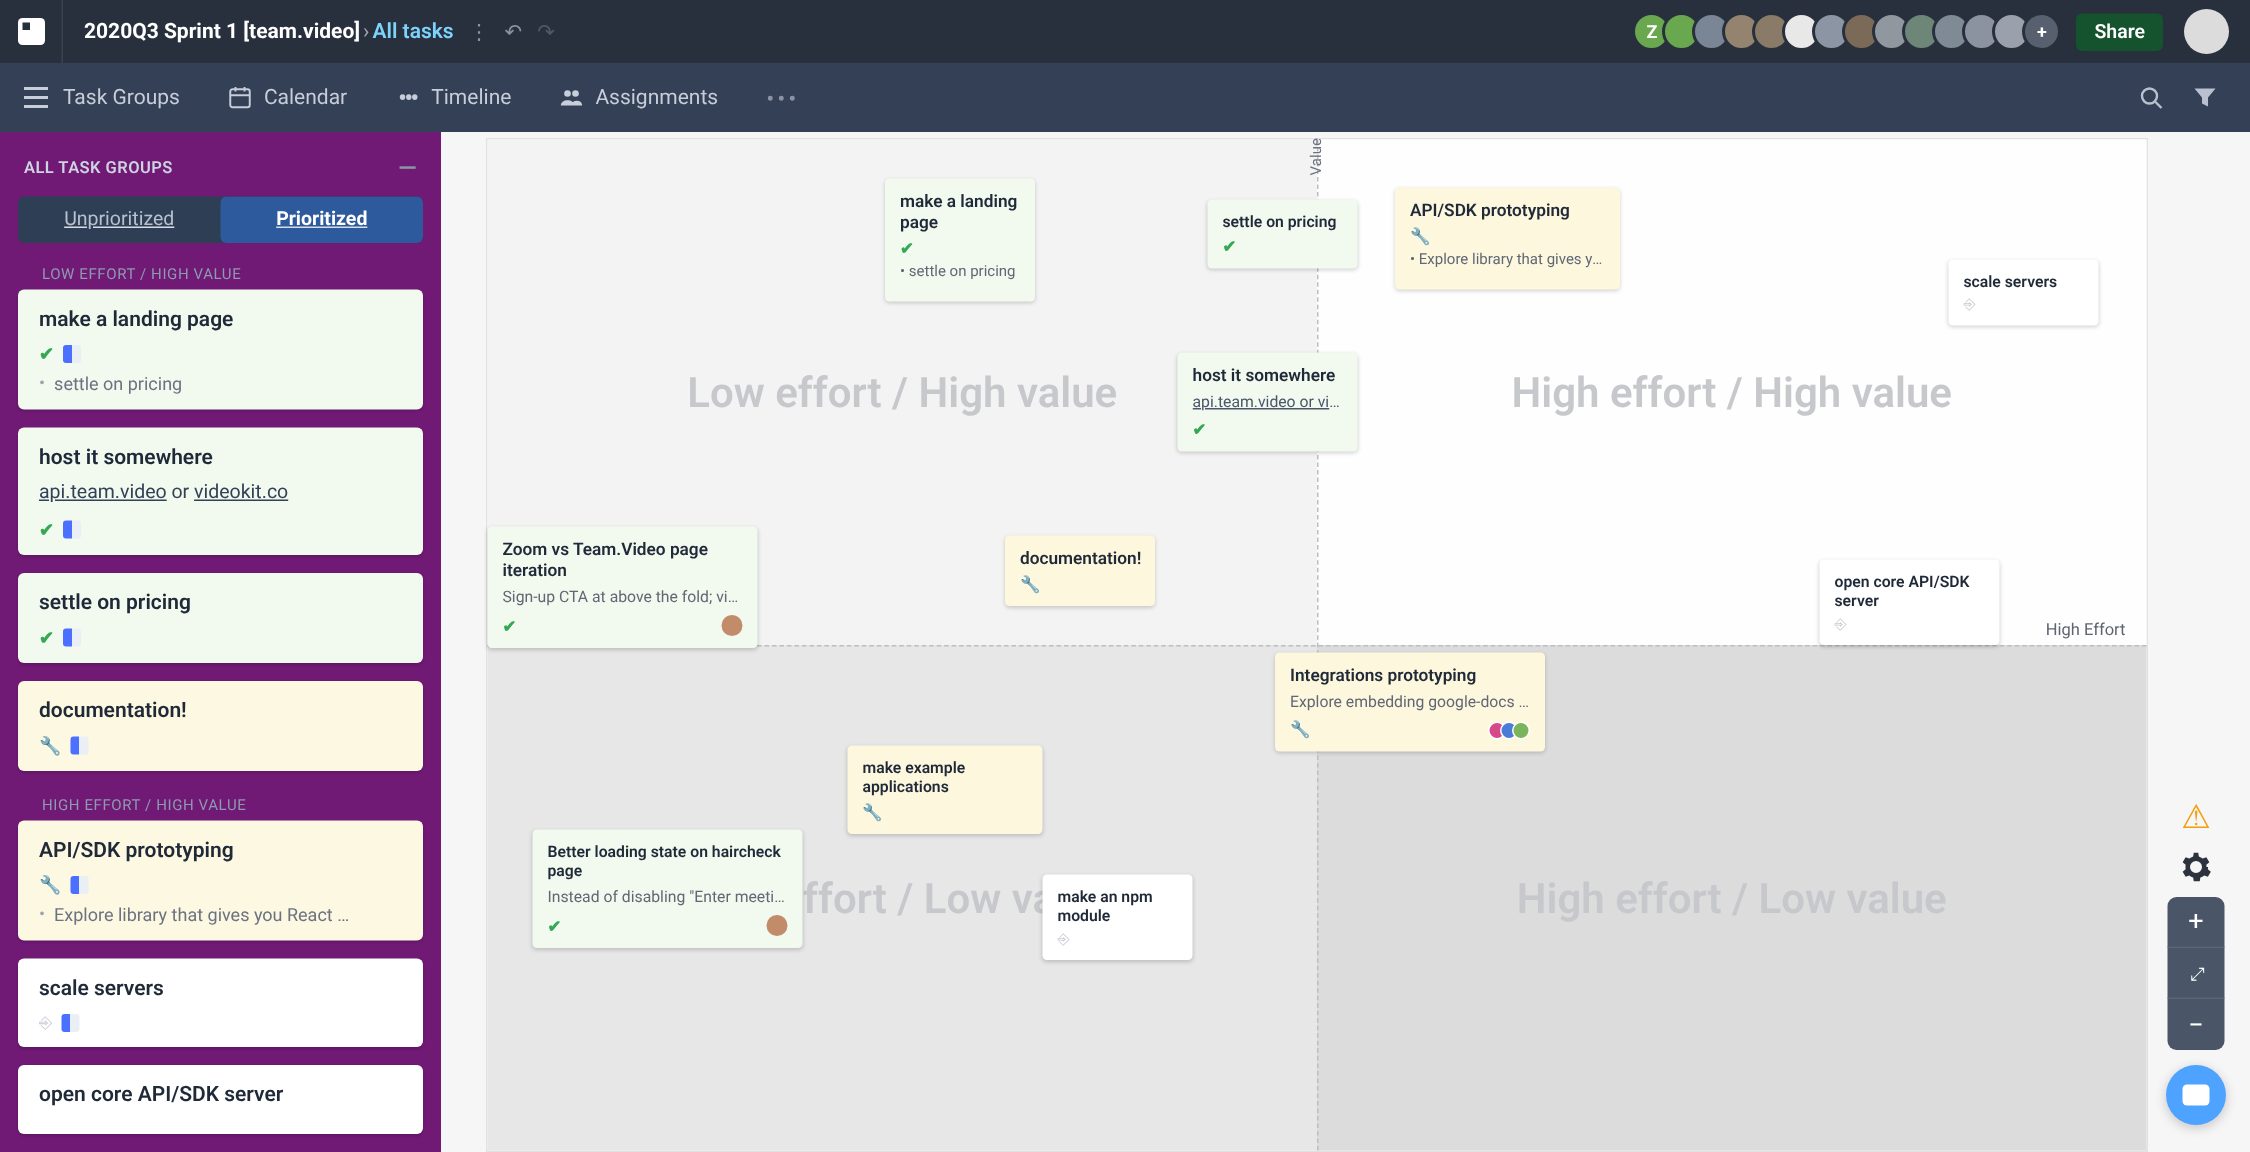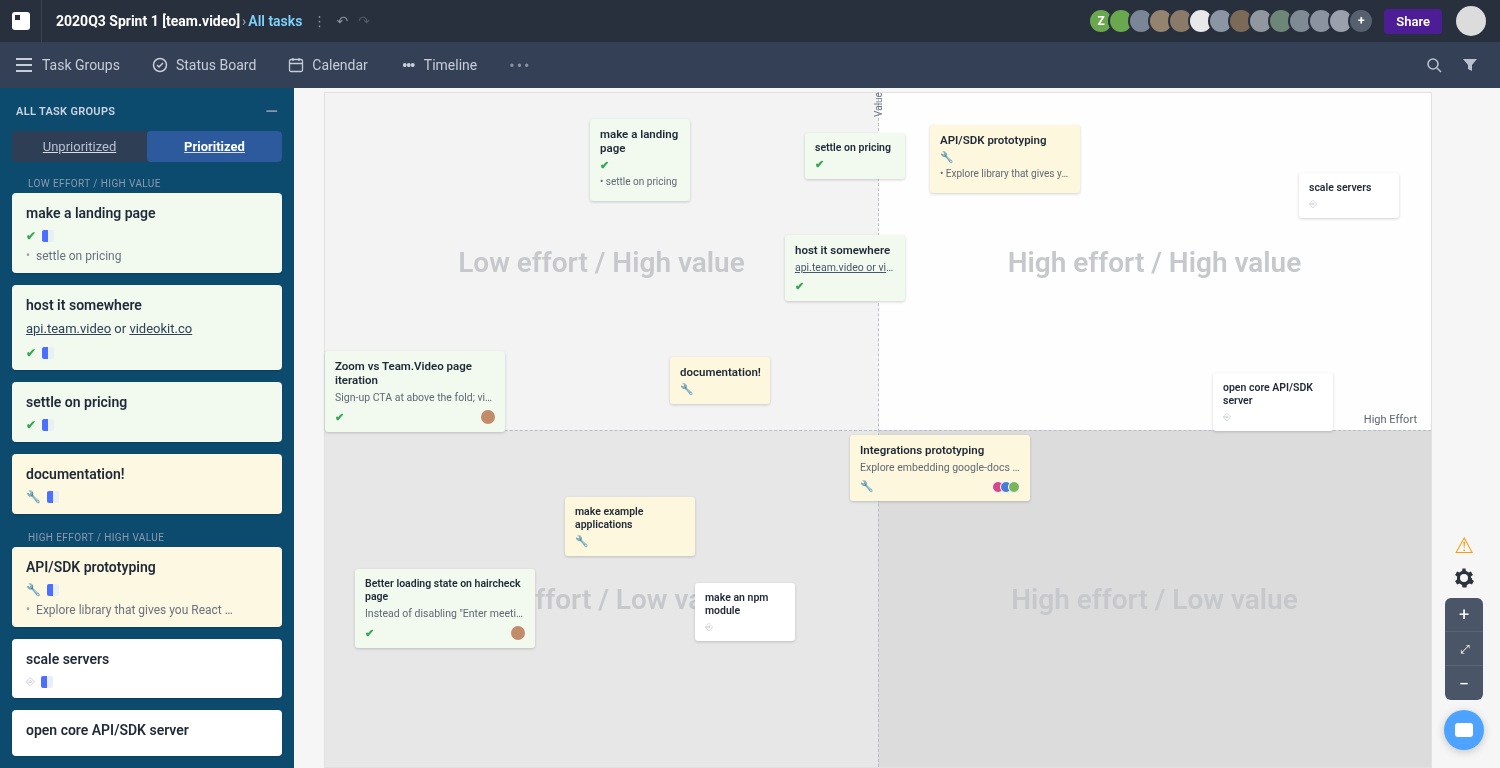--- a/index.html
+++ b/index.html
@@ -11,38 +11,38 @@
 .topbar .logo-box .logo { width: 18px; height: 18px; background: #fff; border-radius: 3px; position: relative; }
 .topbar .logo-box .logo::after { content:""; position:absolute; top:3px; left:3px; width:5px; height:5px; background:#29303d; }
 .topbar .breadcrumb { padding-left: 14px; display:flex; align-items:center; gap:2px; }
 .topbar .breadcrumb .title { font-weight:700; }
 .topbar .breadcrumb .chev { color:#a0a6b1; }
 .topbar .breadcrumb .sub { color:#7dd3fc; font-weight:600; }
 .topbar .title-icons { margin-left:10px; display:flex; gap:10px; color:#8b92a3; font-size:14px; }
 .topbar .spacer { flex:1; }
 .topbar .avatars { display:flex; align-items:center; }
 .topbar .avatars .av { width:26px; height:26px; border-radius:50%; margin-left:-6px; border:2px solid #29303d; display:flex; align-items:center; justify-content:center; font-weight:700; font-size:12px; }
-.topbar .share-btn { background:#4c1d95; color:#fff; padding:5px 12px; border-radius:4px; margin-left:10px; font-weight:600; font-size:13px; cursor:pointer; }
+.topbar .share-btn { background:#14532d; color:#fff; padding:5px 12px; border-radius:4px; margin-left:10px; font-weight:600; font-size:13px; cursor:pointer; }
 .topbar .user-av { width:30px; height:30px; border-radius:50%; background:#dcdcdc; margin:0 14px; }
 
 
 .navtabs { height:46px; background:#334055; display:flex; align-items:center; color:#c7cdd9; font-size:14px; }
 .navtabs .tab { display:flex; align-items:center; gap:8px; padding:0 16px; height:100%; cursor:pointer; }
 .navtabs .tab.hamburger { padding-left:16px; gap:10px; }
 .navtabs .tab .ico { width:16px; height:16px; display:flex; align-items:center; justify-content:center; }
 .navtabs .tab.active { background:#fff; color:#1f2937; border-radius:4px; height:32px; margin:0 4px; font-weight:600; }
 .navtabs .tab.more { color:#8b93a3; font-size:16px; letter-spacing:2px; padding-right:18px; }
 .navtabs .right { margin-left:auto; display:flex; align-items:center; gap:20px; padding-right:22px; color:#b9c0cf; }
 .navtabs .icon-btn { cursor:pointer; font-size:15px; }
 
 
 .main { display:flex; height:calc(768px - 42px - 46px); }
 
 
-.sidebar { width:294px; background:#0c4a6e; color:#d6dbe5; display:flex; flex-direction:column; overflow:hidden; }
+.sidebar { width:294px; background:#701a75; color:#d6dbe5; display:flex; flex-direction:column; overflow:hidden; }
 .sidebar .sec-header { display:flex; justify-content:space-between; align-items:center; padding:14px 16px 10px 16px; font-size:11px; font-weight:600; letter-spacing:.3px; text-transform:uppercase; color:#cdd4e1; }
 .sidebar .sec-header .collapse { font-size:16px; color:#8a95a8; cursor:pointer; }
 .sidebar .seg { display:flex; margin:0 12px 10px; background:#2e3e54; border-radius:4px; overflow:hidden;text-decoration:underline; }
 .sidebar .seg .segbtn { flex:1; text-align:center; padding:8px 0; font-size:13px; color:#b8c0cf; cursor:pointer; }
 .sidebar .seg .segbtn.active { background:#2d5a9c; color:#fff; font-weight:700; border-radius:4px; }
 .sidebar .group-label { font-size:10px; letter-spacing:.4px; color:#8e9ab0; padding:6px 16px 4px; text-transform:uppercase; }
 .sidebar .cards { padding:0 12px; overflow-y:auto; flex:1; }
 .sidebar .card { background:#fff; border-radius:4px; padding:12px 14px 10px; margin-bottom:12px; font-size:14px; color:#1f2937; box-shadow:0 1px 2px rgba(0,0,0,.15); position:relative; }
 .sidebar .card.green { background:#f2f9ef; }
 .sidebar .card.yellow { background:#fdf8e1; }
@@ -142,38 +142,39 @@
     <span class="ico">
       <svg width="16" height="14" viewBox="0 0 16 14">
           <path d="M0 1h16M0 7h16M0 13h16" stroke="#c7cdd9" stroke-width="2"></path>
         </svg>
     </span>
     <span>Task Groups</span>
   </div>
   <div class="tab">
     <span class="ico">
       <svg width="16" height="16" viewBox="0 0 16 16">
-          <circle cx="8" cy="8" r="6.5" fill="none" stroke="#c7cdd9" stroke-width="1.5"></circle>
-          <path d="M5 8l2 2 4-4" fill="none" stroke="#c7cdd9" stroke-width="1.5"></path>
-        </svg>
-    </span>
-    <span>Status Board</span>
-  </div>
-  <div class="tab">
-    <span class="ico">
-      <svg width="16" height="16" viewBox="0 0 16 16">
           <rect x="1.5" y="2.5" width="13" height="12" rx="1.5" fill="none" stroke="#c7cdd9" stroke-width="1.3"></rect>
           <path d="M1.5 6.5h13M5 1v3M11 1v3" stroke="#c7cdd9" stroke-width="1.3"></path>
         </svg>
     </span>
     <span>Calendar</span>
   </div>
   <div class="tab">
     <span class="ico" style="font-size:18px;letter-spacing:-2px;color:#c7cdd9">•••</span>
     <span>Timeline</span>
+  </div>
+  <div class="tab">
+    <span class="ico">
+      <svg width="18" height="14" viewBox="0 0 18 14">
+          <circle cx="6" cy="4" r="2.5" fill="#c7cdd9"></circle>
+          <circle cx="12" cy="4" r="2.5" fill="#c7cdd9"></circle>
+          <path d="M1 13c0-2.5 2.2-4 5-4s5 1.5 5 4M9 13c0-2.2 1.5-3.5 4-3.5s4 1.3 4 3.5" fill="#c7cdd9"></path>
+        </svg>
+    </span>
+    <span>Assignments</span>
   </div>
   <div class="tab more">•••</div>
   <div class="right">
     <span class="icon-btn">
       <svg width="16" height="16" viewBox="0 0 16 16">
           <circle cx="7" cy="7" r="5" fill="none" stroke="#b9c0cf" stroke-width="1.6"></circle>
           <path d="M11 11l4 4" stroke="#b9c0cf" stroke-width="1.6"></path>
         </svg>
     </span>
     <span class="icon-btn">
@@ -355,21 +356,21 @@
         </div>
       </div>
 
       <div class="mcard yellow" style="left:240px; top:404px; width:130px;">
         <div class="t" style="font-size:10.5px">make example applications</div>
         <div class="m">
             <span class="wr">🔧</span>
           </div>
       </div>
 
-      <div class="mcard green" style="left:30px; top:476px; width:180px;">
+      <div class="mcard green" style="left:30px; top:460px; width:180px;">
         <div class="t" style="font-size:10.5px">Better loading state on haircheck page</div>
         <div class="s">Instead of disabling "Enter meeting" button u…</div>
         <div class="m">
             <span class="chk">✔</span>
             <span class="av"></span>
           </div>
       </div>
 
       <div class="mcard" style="left:370px; top:490px; width:88px;">
         <div class="t" style="font-size:10.5px">make an npm module</div>

